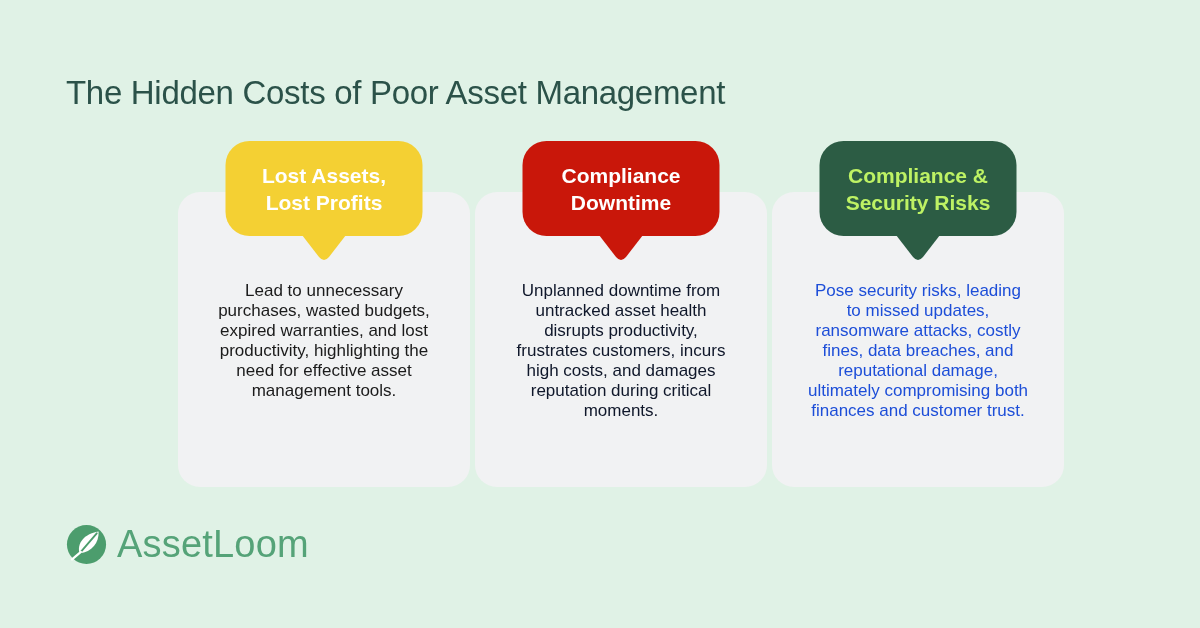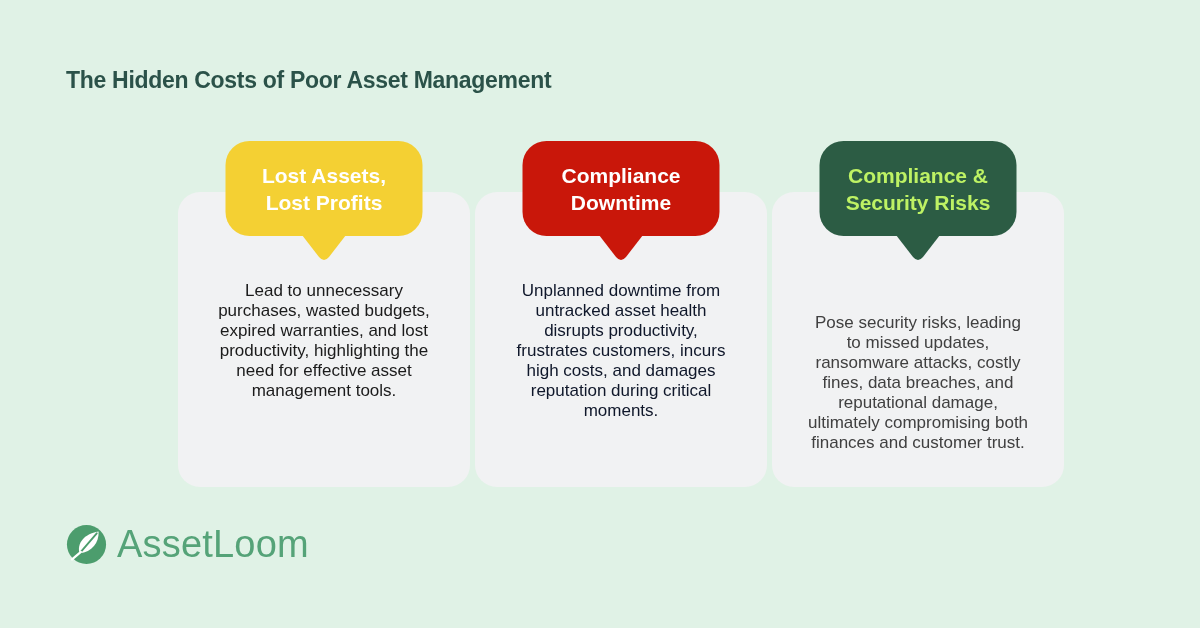--- a/index.html
+++ b/index.html
@@ -12,22 +12,22 @@
   }
   .canvas {
     position: relative;
     width: 1200px;
     height: 628px;
   }
   .page-title {
     position: absolute;
     left: 66px;
     top: 52px;
-    font-size: 23px;
-    font-weight: bold;
+    font-size: 33px;
+    font-weight: normal;
     letter-spacing: -0.3px;
     white-space: nowrap;
   }
   .card {
     position: absolute;
     top: 192px;
     width: 292px;
     height: 295px;
     border-radius: 22px;
   }
@@ -122,21 +122,21 @@
   </div>
 
   <div class="card card-3" style="background-color: rgb(241, 242, 243);">
     <div class="badge" style="background-color: rgb(44, 92, 68); color: #bef264;">
       <span>Compliance &amp;
 Security Risks</span>
     </div>
     <svg class="badge-tail" viewBox="0 0 44 27" style="color: rgb(44, 92, 68);">
       <path d="M0 0 H44 L27 22 Q22 28 17 22 Z" fill="currentColor"></path>
     </svg>
-    <p class="card-body" style="color: #404040; margin-top: 32px;">Pose security risks, leading to missed updates, ransomware attacks, costly fines, data breaches, and reputational damage, ultimately compromising both finances and customer trust.</p>
+    <p class="card-body" style="color: #1d4ed8;">Pose security risks, leading to missed updates, ransomware attacks, costly fines, data breaches, and reputational damage, ultimately compromising both finances and customer trust.</p>
   </div>
 
   <div class="logo">
     <svg class="logo-icon" viewBox="0 0 44 44" style="color: rgb(76, 157, 109);">
       <circle cx="22" cy="22" r="21" fill="currentColor"></circle>
       <path d="M35 8 C 35.5 20, 28 30, 14.5 31.5 C 11.5 21, 19 10.5, 35 8 Z" fill="#ffffff"></path>
       <path d="M15 31 L33 10" stroke="currentColor" stroke-width="2" fill="none" stroke-linecap="round"></path>
       <path d="M6.5 38 L16 30" stroke="#ffffff" stroke-width="2.4" fill="none" stroke-linecap="round"></path>
     </svg>
     <span class="logo-text" style="color: rgb(85, 163, 120);">AssetLoom</span>

